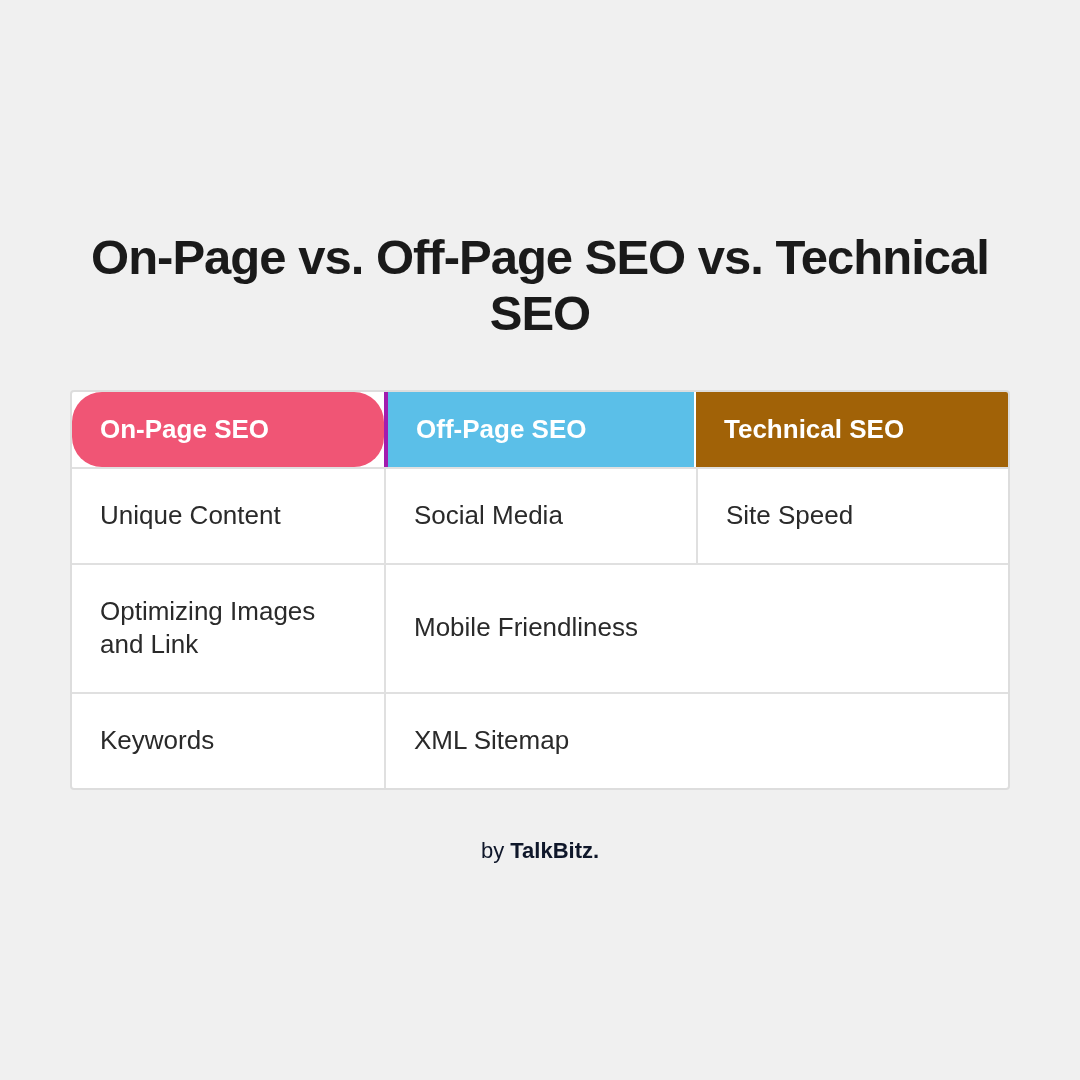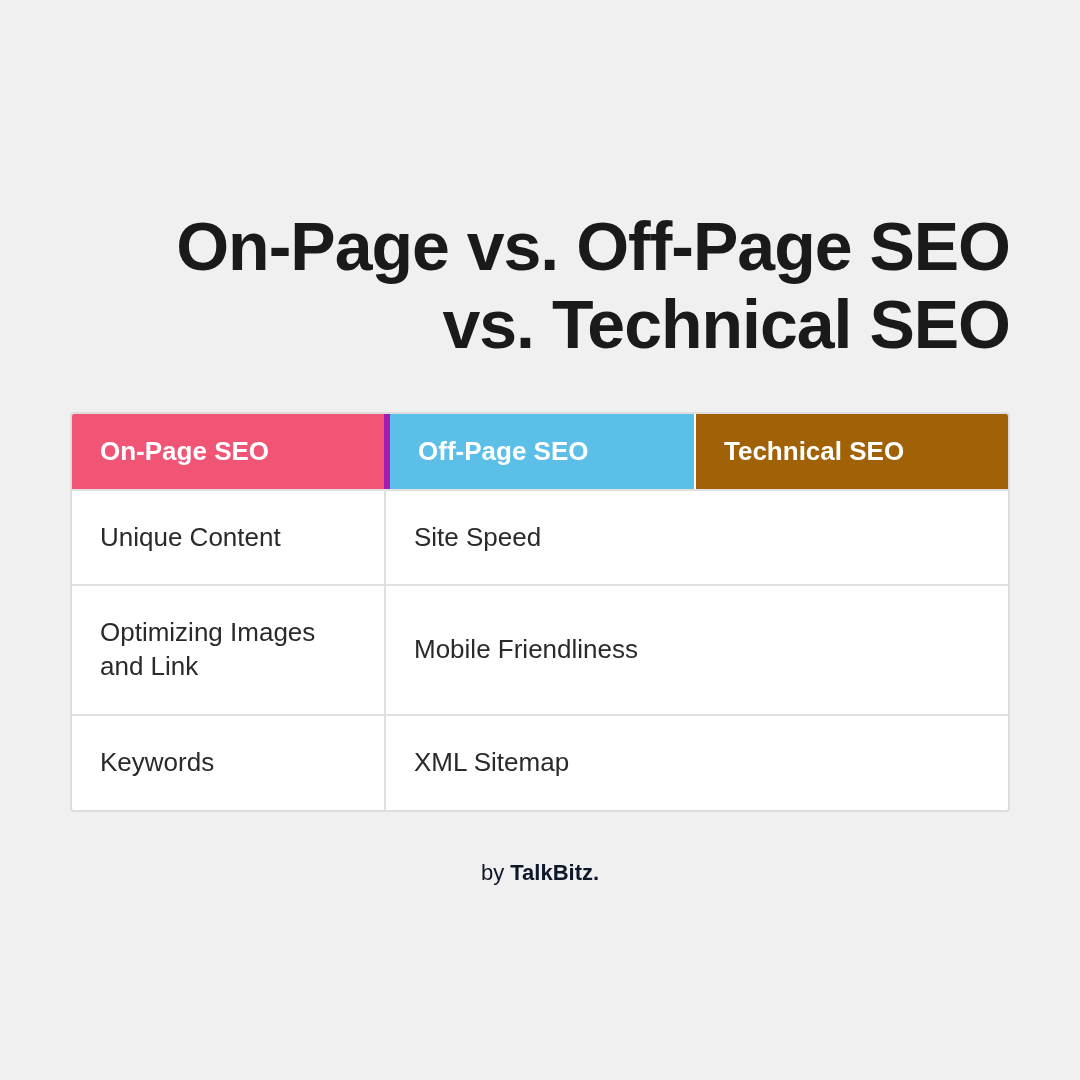--- a/index.html
+++ b/index.html
@@ -21,24 +21,24 @@
     }
 
     .container {
       width: 940px;
       display: flex;
       flex-direction: column;
       align-items: center;
     }
 
     .title {
-      font-size: 68px;
+      font-size: 49px;
       font-weight: 900;
       color: #1a1a1a;
-      text-align: right;
+      text-align: center;
       line-height: 1.15;
       margin-bottom: 48px;
       letter-spacing: -1px;
       margin-top: 13px;
     }
 
     .table-wrapper {
       width: 100%;
       border: 2px solid #ddd;
       border-radius: 4px;
@@ -55,25 +55,26 @@
       padding: 22px 28px;
       font-size: 26px;
       font-weight: 800;
       color: #fff;
       display: flex;
       align-items: center;
     }
 
     .header-cell.onpage {
       background-color: #f05575;
+      border-radius: 30px;
     }
 
     .header-cell.offpage {
       background-color: #5bbfe8;
-      border-left: 6px solid #a21caf;
+      border-left: 4px solid #a21caf;
       border-right: 2px solid #fff;
     }
 
     .header-cell.technical {
       background-color: #a16207;
     }
 
     .table-body {
       display: flex;
       flex-direction: column;
@@ -128,20 +129,21 @@
         <span>Off-Page SEO</span>
       </div>
       <div class="header-cell technical">
         <span>Technical SEO</span>
       </div>
     </div>
 
     <div class="table-body">
       <div class="table-row">
         <div class="table-cell">Unique Content</div>
+        <div class="table-cell">Social Media</div>
         <div class="table-cell">Site Speed</div>
       </div>
       <div class="table-row">
         <div class="table-cell">Optimizing Images and Link</div>
         <div class="table-cell">Mobile Friendliness</div>
       </div>
       <div class="table-row">
         <div class="table-cell">Keywords</div>
         <div class="table-cell">XML Sitemap</div>
       </div>

